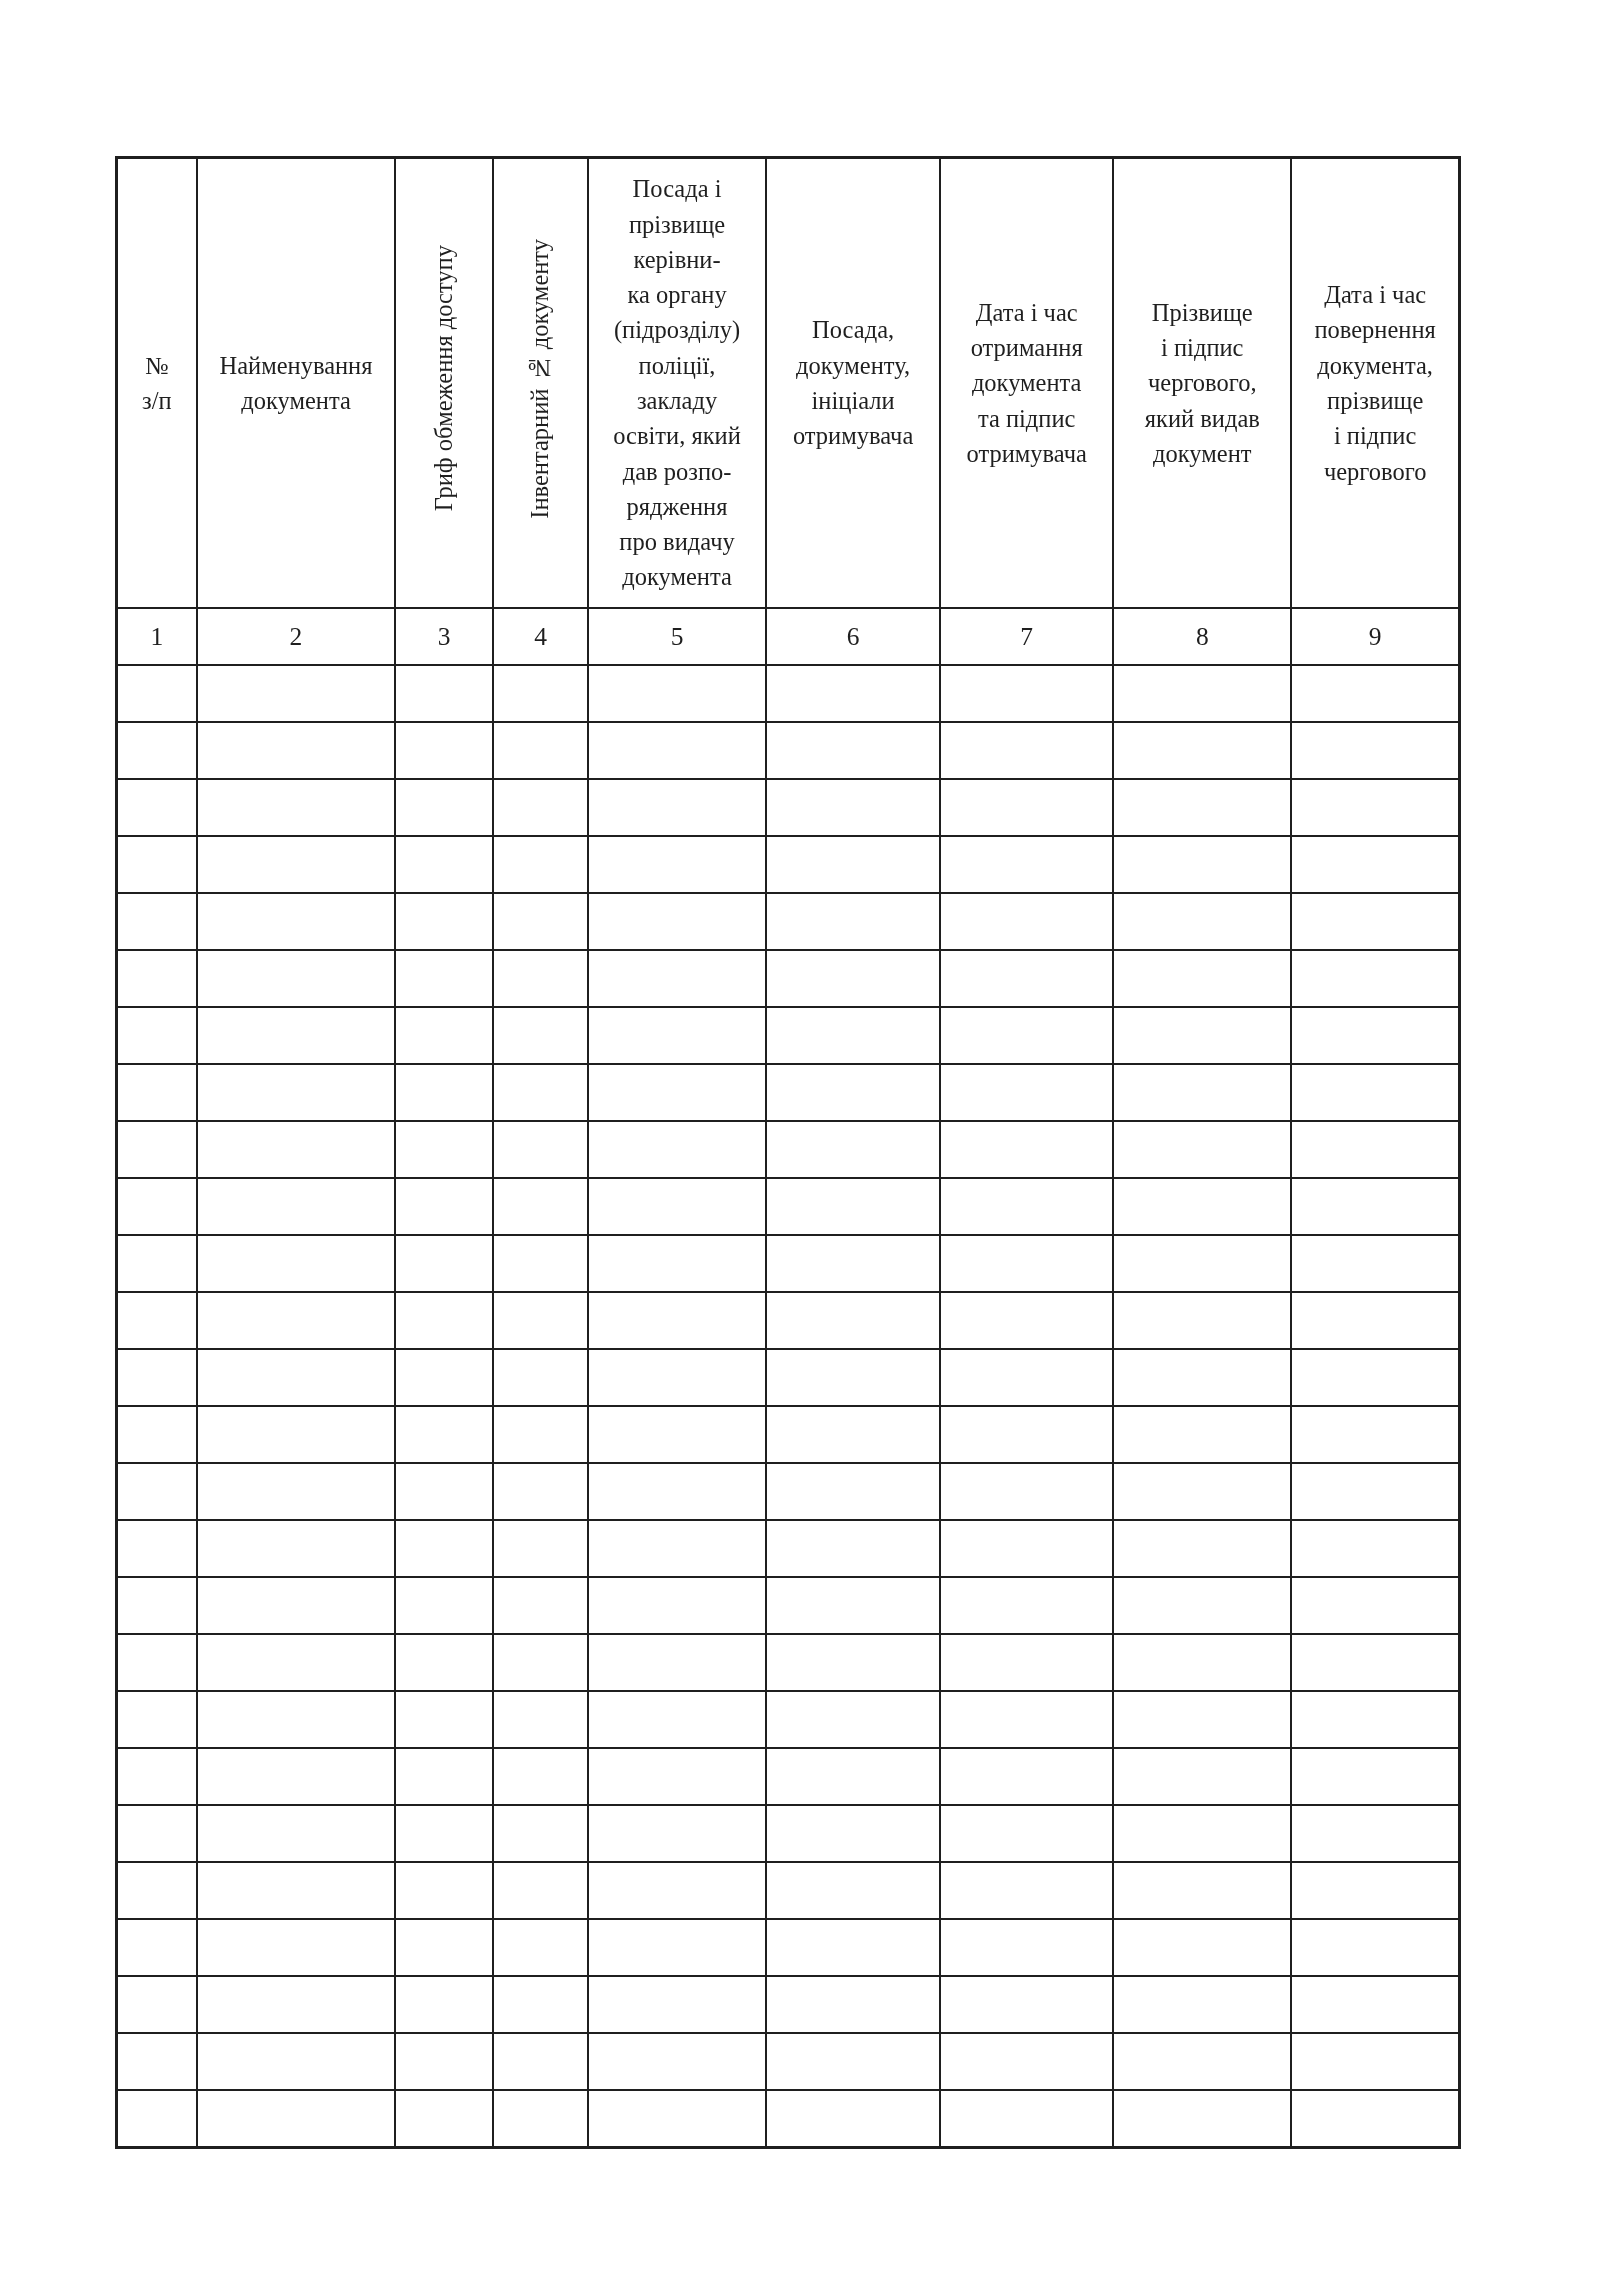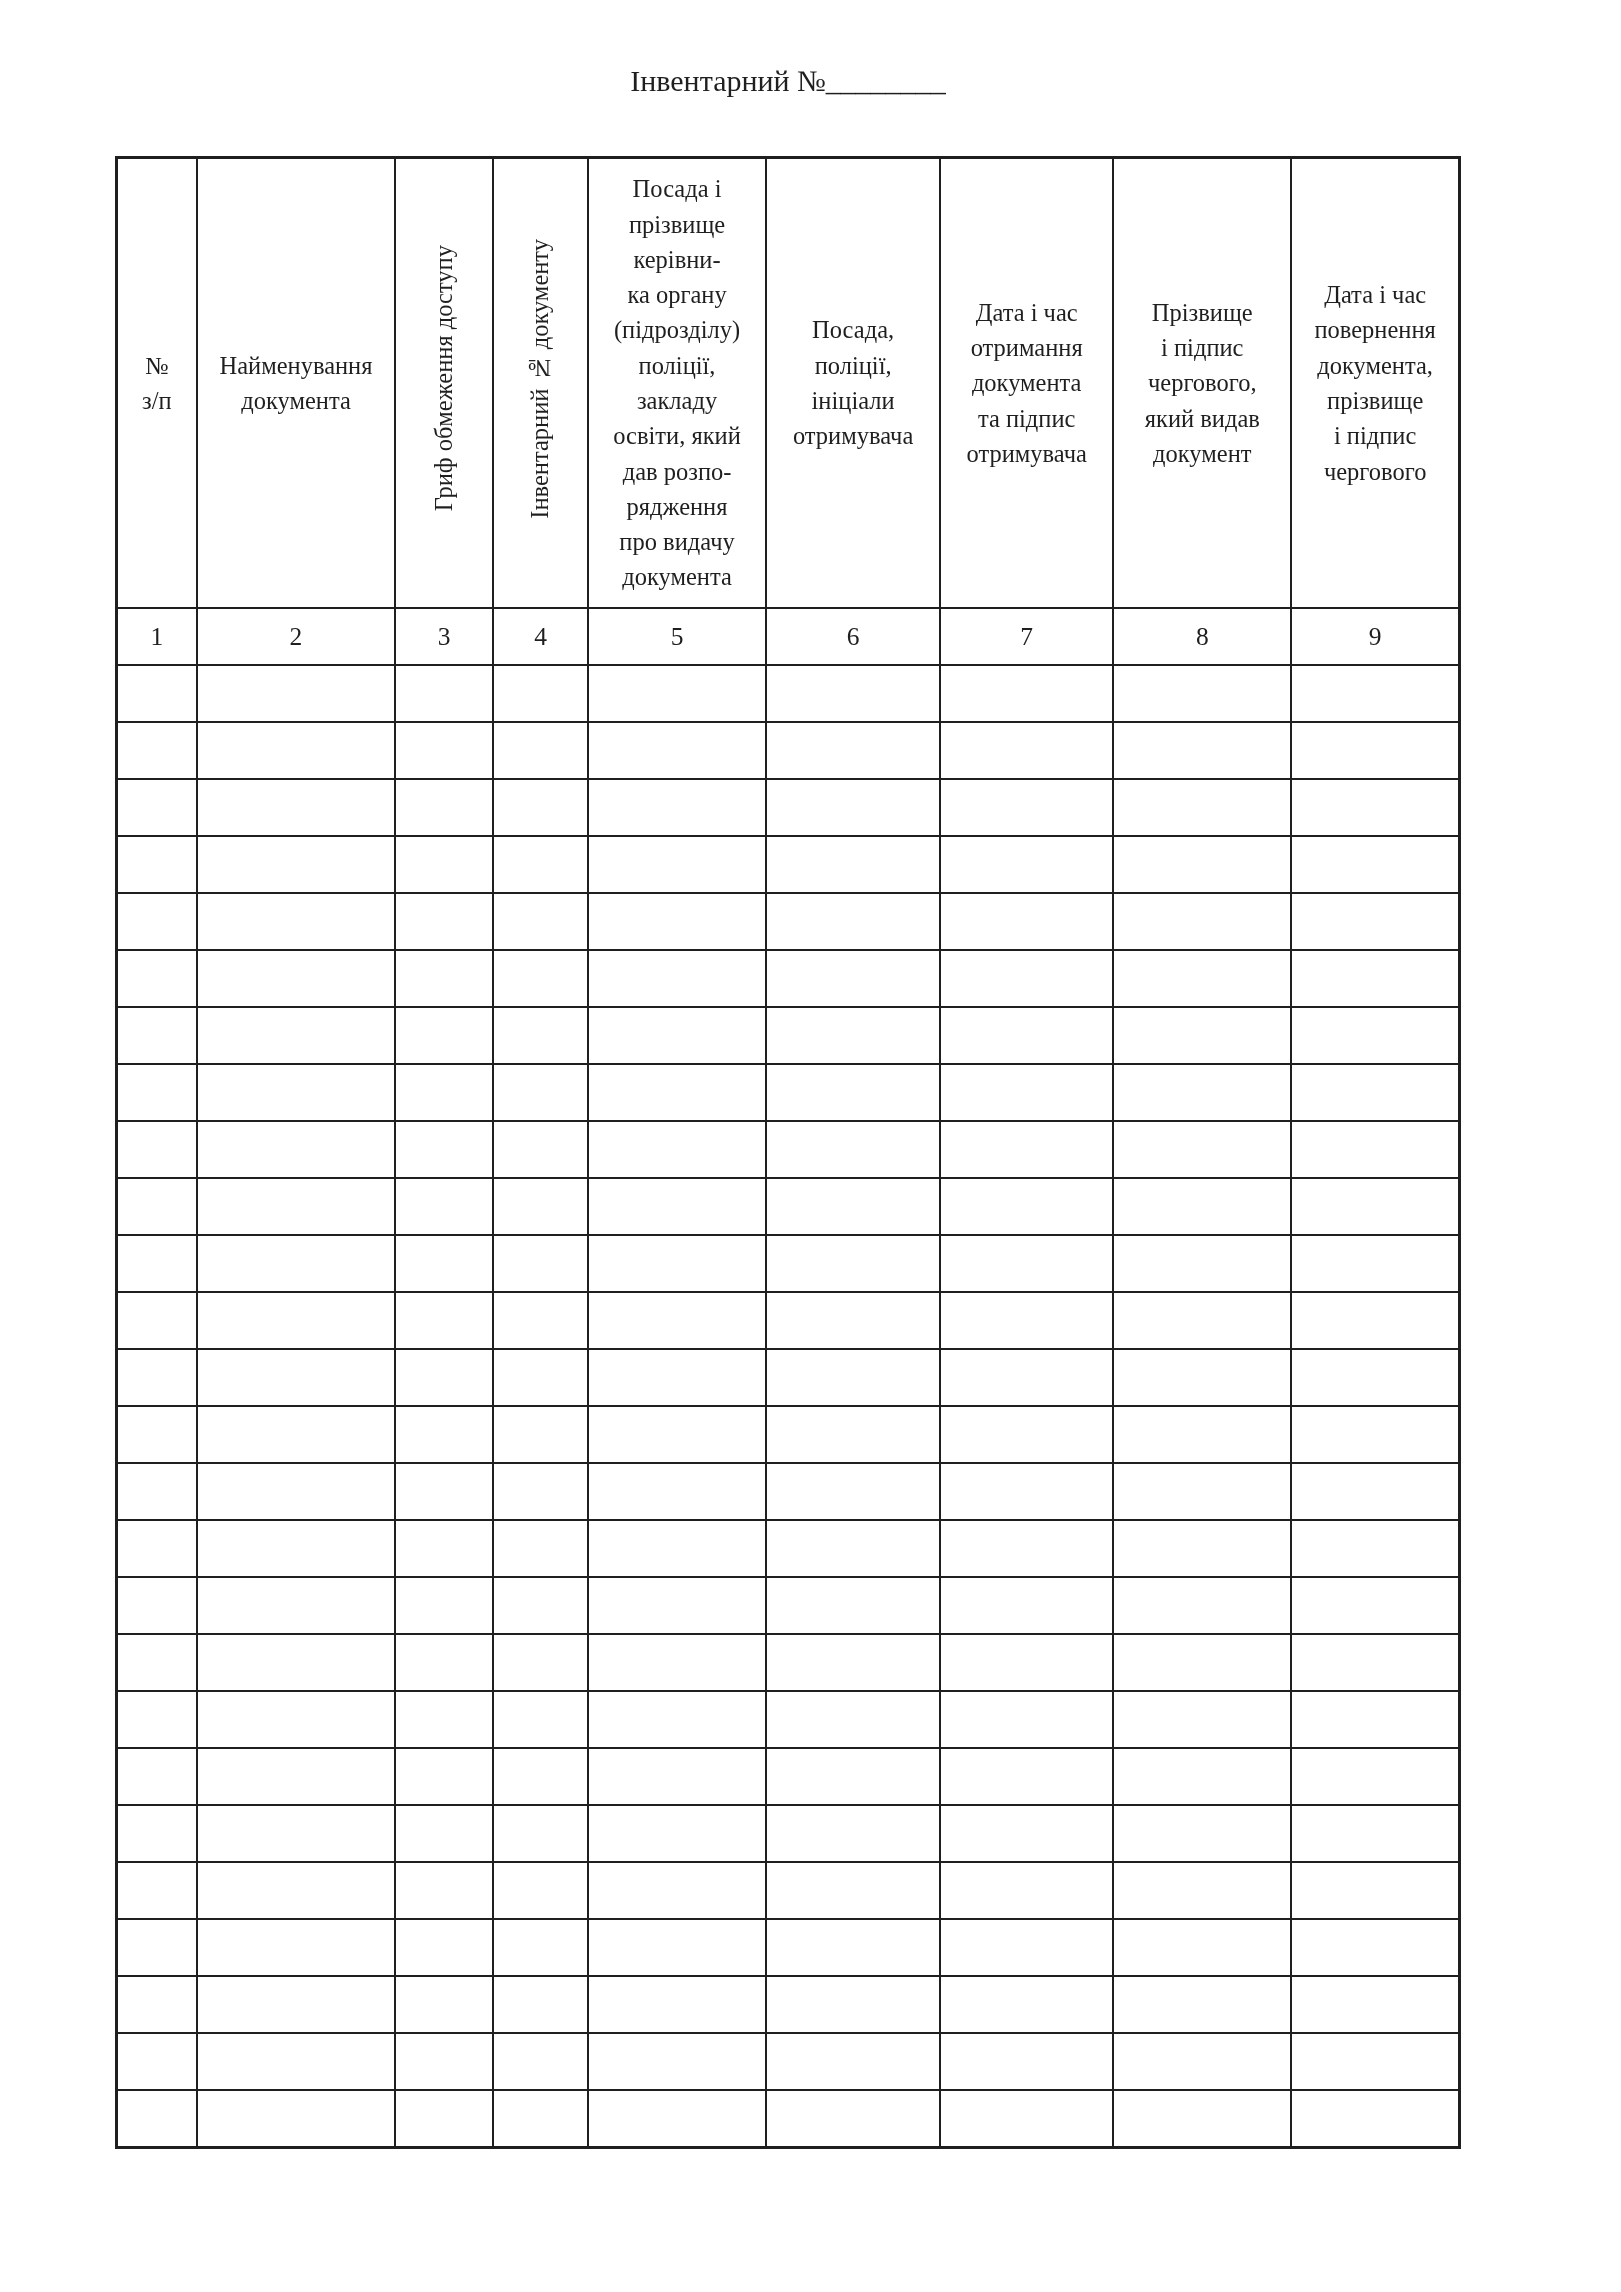--- a/index.html
+++ b/index.html
@@ -50,21 +50,20 @@
     line-height: 1.1;
   }
   tr.numbers-row td { height: 55px; font-size: 25.5px; }
   tr.empty-row td   { height: 55px; }
 </style>
 </head>
 <body>
 
 <div class="page">
 
-  <div class="doc-title">Інвентарний №________</div>
 
   <table class="form">
     <colgroup>
       <col style="width:5.97%">
       <col style="width:14.79%">
       <col style="width:7.28%">
       <col style="width:7.07%">
       <col style="width:13.26%">
       <col style="width:12.96%">
       <col style="width:12.89%">
@@ -96,21 +95,21 @@
 поліції,
 закладу
 освіти, який
 дав розпо-
 рядження
 про видачу
 документа</span>
         </td>
         <td>
           <span class="pre">Посада,
-поліції,
+документу,
 ініціали
 отримувача</span>
         </td>
         <td>
           <span class="pre">Дата і час
 отримання
 документа
 та підпис
 отримувача</span>
         </td>

